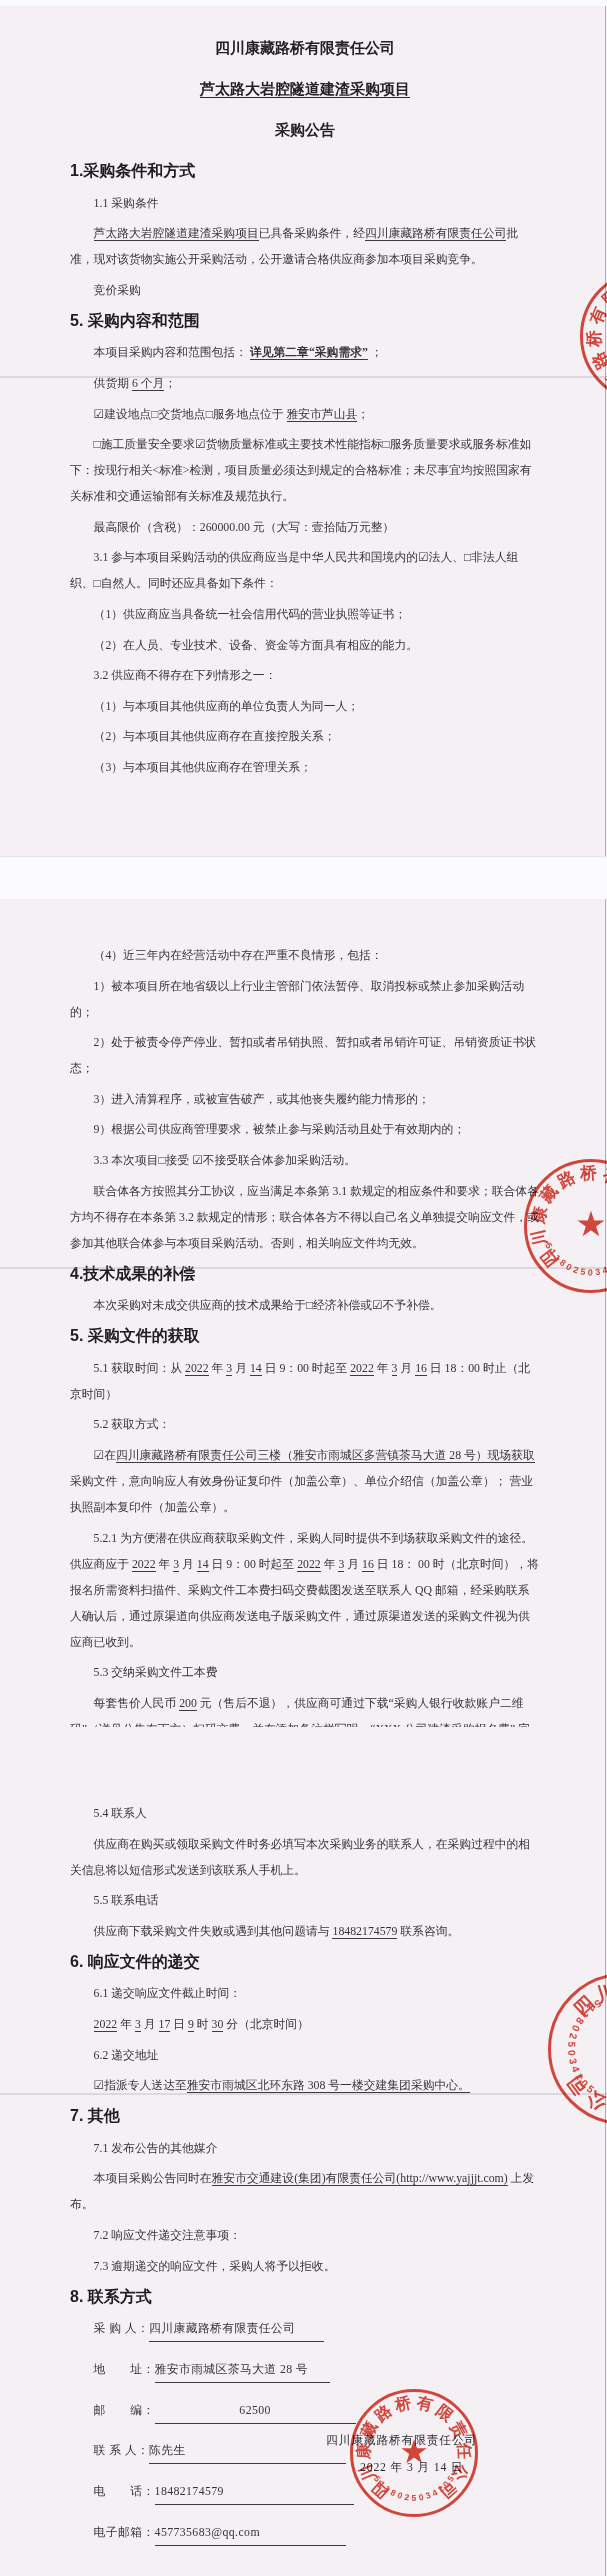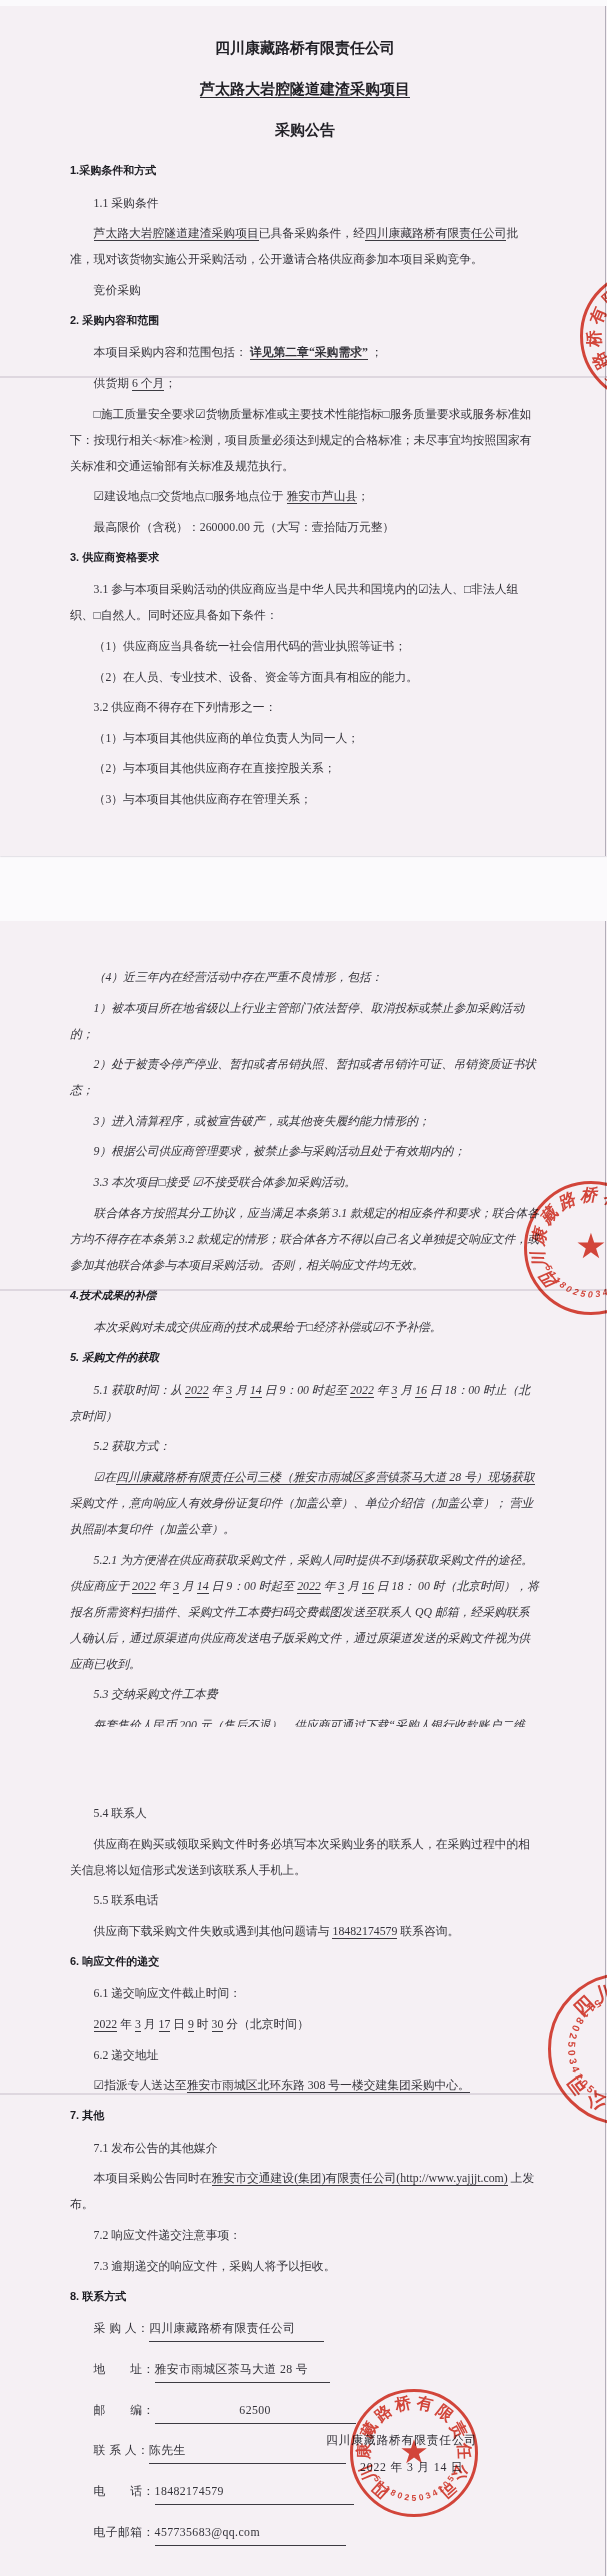--- a/index.html
+++ b/index.html
@@ -7,21 +7,21 @@
          font-family:"Liberation Serif","DejaVu Serif",serif;}
   .page{position:absolute;left:0;width:607px;background:#f5f0f4;overflow:hidden;
         box-shadow:0 0.8px 1.5px rgba(110,100,120,.4);}
   .page .content{padding:30px 67px 0 70px;}
   #page-2 .content{padding-top:43px;}
   #page-3 .content{padding-top:73px;}
   .blk{color:#35343b;}
   .title{font-family:"Liberation Sans","DejaVu Sans",sans-serif;font-weight:bold;font-size:15px;
          line-height:23px;text-align:center;color:#222127;margin:0 0 18px 0;}
   .title .u{border-bottom:1.5px solid #2a2930;}
-  .heading{font-family:"Liberation Sans","DejaVu Sans",sans-serif;font-weight:bold;font-size:11px;
+  .heading{font-family:"Liberation Sans","DejaVu Sans",sans-serif;font-weight:bold;font-size:16px;
            line-height:23px;color:#1d1d23;margin:6px 0 7.6px 0;}
   .para{font-size:11.8px;line-height:26px;margin:0 0 4.6px 0;text-indent:2em;}
   .para .u{border-bottom:0.9px solid #3c3b42;}
   .para .b{font-weight:bold;}
   .para .fill{display:inline-block;text-indent:0;}
   .contact{margin-bottom:13.7px;letter-spacing:0.4px;}
   .scan-line{position:absolute;left:0;width:100%;height:1.5px;background:rgba(175,165,182,.33);}
   .edge{position:absolute;top:0;right:0.8px;width:1.5px;height:100%;background:rgba(100,94,112,.45);}
   
   .seal{position:absolute;mix-blend-mode:multiply;opacity:.92;}
@@ -40,27 +40,26 @@
 
   <div class="page" id="page-1" style="top:6px;height:850px;">
     <div class="content">
         <div class="blk title"><span class="">四川康藏路桥有限责任公司</span></div>
         <div class="blk title"><span class="u ">芦太路大岩腔隧道建渣采购项目</span></div>
         <div class="blk title"><span class="">采购公告</span></div>
         <div class="blk heading"><span class="">1.采购条件和方式</span></div>
         <div class="blk para"><span class="">1.1 采购条件</span></div>
         <div class="blk para"><span class="u ">芦太路大岩腔隧道建渣采购项目</span><span class="">已具备采购条件，经</span><span class="u ">四川康藏路桥有限责任公司</span><span class="">批准，现对该货物实施公开采购活动，公开邀请合格供应商参加本项目采购竞争。</span></div>
         <div class="blk para"><span class="">竞价采购</span></div>
-        <div class="blk heading"><span class="">2. 采购内容和范围</span></div>
+        <div class="blk heading"><span class="">5. 采购内容和范围</span></div>
         <div class="blk para"><span class="">本项目采购内容和范围包括： </span><span class="u b">详见第二章“采购需求”</span><span class=""> ；</span></div>
         <div class="blk para"><span class="">供货期 </span><span class="u ">6 个月</span><span class="">；</span></div>
+        <div class="blk para"><span class="">☑建设地点□交货地点□服务地点位于 </span><span class="u ">雅安市芦山县</span><span class="">；</span></div>
         <div class="blk para"><span class="">□施工质量安全要求☑货物质量标准或主要技术性能指标□服务质量要求或服务标准如下：按现行相关&lt;标准&gt;检测，项目质量必须达到规定的合格标准；未尽事宜均按照国家有关标准和交通运输部有关标准及规范执行。</span></div>
-        <div class="blk para"><span class="">☑建设地点□交货地点□服务地点位于 </span><span class="u ">雅安市芦山县</span><span class="">；</span></div>
         <div class="blk para"><span class="">最高限价（含税）：260000.00 元（大写：壹拾陆万元整）</span></div>
-        <div class="blk heading"><span class="">3.  供应商资格要求</span></div>
         <div class="blk para"><span class="">3.1 参与本项目采购活动的供应商应当是中华人民共和国境内的☑法人、□非法人组织、□自然人。同时还应具备如下条件：</span></div>
         <div class="blk para"><span class="">（1）供应商应当具备统一社会信用代码的营业执照等证书；</span></div>
         <div class="blk para"><span class="">（2）在人员、专业技术、设备、资金等方面具有相应的能力。</span></div>
         <div class="blk para"><span class="">3.2 供应商不得存在下列情形之一：</span></div>
         <div class="blk para"><span class="">（1）与本项目其他供应商的单位负责人为同一人；</span></div>
         <div class="blk para"><span class="">（2）与本项目其他供应商存在直接控股关系；</span></div>
         <div class="blk para"><span class="">（3）与本项目其他供应商存在管理关系；</span></div>
       </div>
     <div class="scan-line" style="top:370px;"></div>
     <div class="edge"></div>
@@ -69,21 +68,21 @@
           <div class="ring" style="border-width: 3.1px;"></div>
           <span class="ch" style="font-size: 16.7px; transform: translate(-50%, -50%) rotate(-142.727deg) translateY(-52px);">藏</span>
           <span class="ch" style="font-size: 16.7px; transform: translate(-50%, -50%) rotate(-117.636deg) translateY(-52px);">路</span>
           <span class="ch" style="font-size: 16.7px; transform: translate(-50%, -50%) rotate(-92.5455deg) translateY(-52px);">桥</span>
           <span class="ch" style="font-size: 16.7px; transform: translate(-50%, -50%) rotate(-67.4545deg) translateY(-52px);">有</span>
           <span class="ch" style="font-size: 16.7px; transform: translate(-50%, -50%) rotate(-42.3636deg) translateY(-52px);">限</span>
         </div>
       </div>
   </div>
 
-  <div class="page" id="page-2" style="top:921px;height:846px;font-style:italic;">
+  <div class="page" id="page-2" style="top:899px;height:846px;">
     <div class="content">
         <div class="blk para"><span class="">（4）近三年内在经营活动中存在严重不良情形，包括：</span></div>
         <div class="blk para"><span class="">1）被本项目所在地省级以上行业主管部门依法暂停、取消投标或禁止参加采购活动的；</span></div>
         <div class="blk para"><span class="">2）处于被责令停产停业、暂扣或者吊销执照、暂扣或者吊销许可证、吊销资质证书状态；</span></div>
         <div class="blk para"><span class="">3）进入清算程序，或被宣告破产，或其他丧失履约能力情形的；</span></div>
         <div class="blk para"><span class="">9）根据公司供应商管理要求，被禁止参与采购活动且处于有效期内的；</span></div>
         <div class="blk para"><span class="">3.3 本次项目□接受 ☑不接受联合体参加采购活动。</span></div>
         <div class="blk para"><span class="">联合体各方按照其分工协议，应当满足本条第 3.1 款规定的相应条件和要求；联合体各方均不得存在本条第 3.2 款规定的情形；联合体各方不得以自己名义单独提交响应文件，或参加其他联合体参与本项目采购活动。否则，相关响应文件均无效。</span></div>
         <div class="blk heading"><span class="">4.技术成果的补偿</span></div>
         <div class="blk para"><span class="">本次采购对未成交供应商的技术成果给于□经济补偿或☑不予补偿。</span></div>

